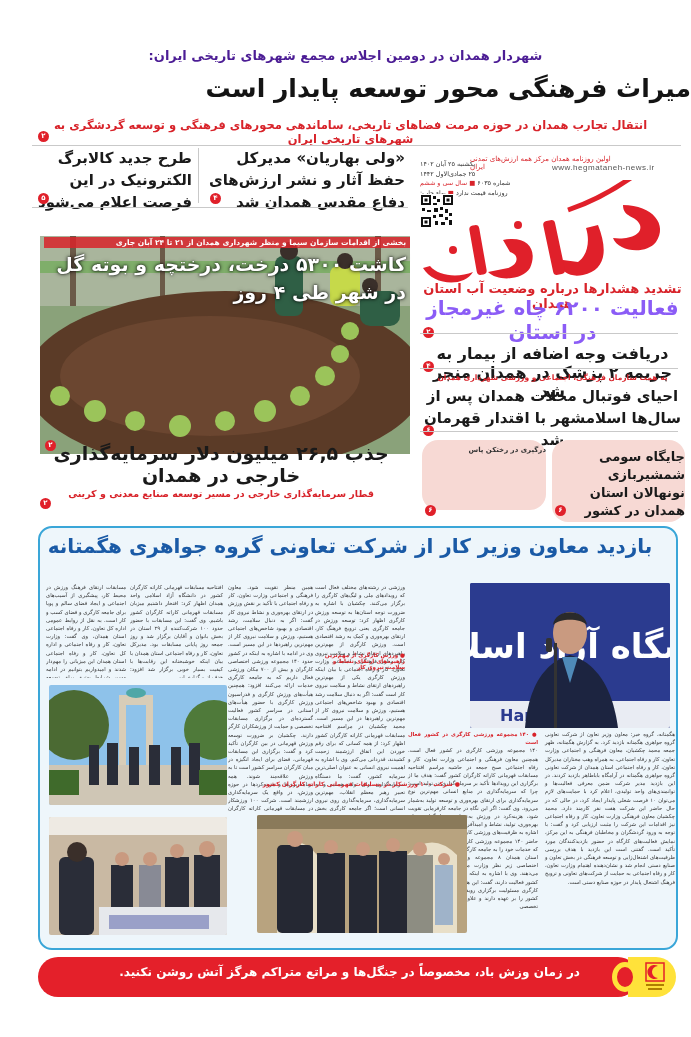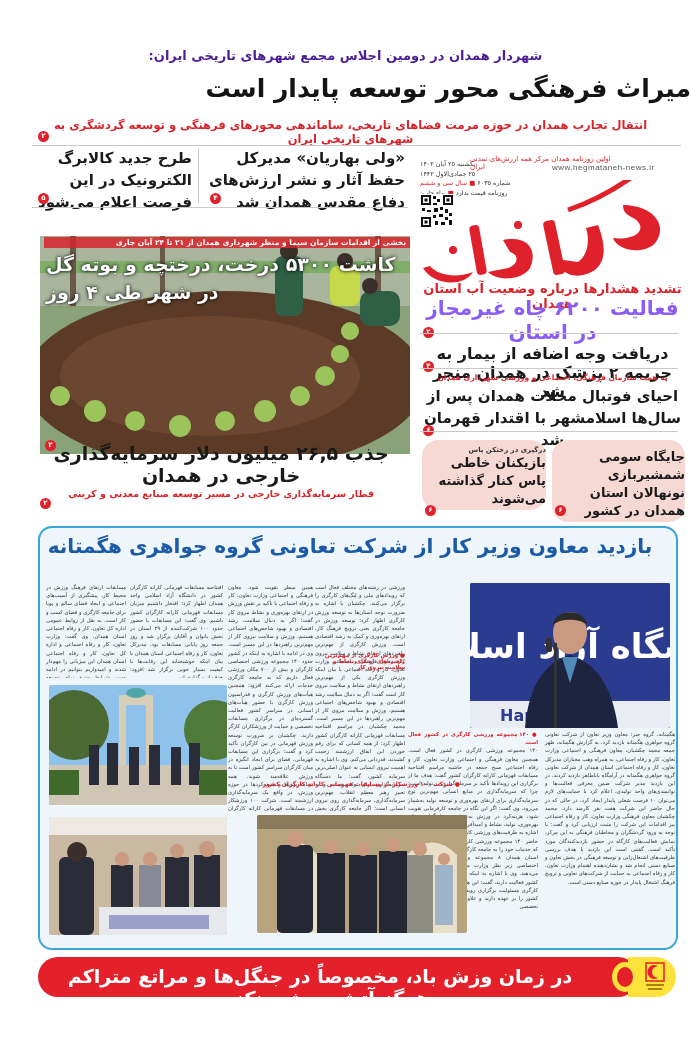--- a/index.html
+++ b/index.html
@@ -44,21 +44,21 @@
 
   .pink-box { position: absolute; background: #f7d9d4; border-radius: 16px; text-align: right; }
   #box-fencing { left: 552px; top: 440px; width: 133px; height: 82px; padding-top: 8px; }
   #box-tennis { left: 422px; top: 440px; width: 124px; height: 70px; padding-top: 6px; }
   .pink-box .bk { font-size: 7px; font-weight: bold; color: #333; }
   .pink-box .bh { font-size: 13px; font-weight: 900; line-height: 18px; color: #1a1a1a; }
 
   
   #photo-plant { left: 40px; top: 236px; width: 370px; height: 218px; overflow: hidden; }
   #plant-caption-kicker { left: 44px; top: 237px; width: 366px; font-size: 7.5px; font-weight: bold; color: #fff; background: rgba(216,35,42,0.85); padding: 1px 4px; text-align: right; }
-  #plant-title { left: 46px; width: 360px; top: 250px; font-size: 19px; font-weight: 900; color: #fff; text-shadow: 0 0 4px rgba(0,0,0,0.8), 0 0 2px rgba(0,0,0,0.8); line-height: 28px; text-align: left; }
+  #plant-title { left: 46px; width: 360px; top: 250px; font-size: 19px; font-weight: 900; color: #fff; text-shadow: 0 0 4px rgba(0,0,0,0.8), 0 0 2px rgba(0,0,0,0.8); line-height: 28px; text-align: right; }
   #head-investment { left: 32px; width: 378px; top: 442px; font-size: 19px; font-weight: 700; text-align: center; }
   #sub-investment { left: 32px; width: 378px; top: 488px; font-size: 9.5px; color: #d8232a; font-weight: bold; text-align: center; }
 
   
   #feature { left: 38px; top: 526px; width: 640px; height: 424px; border: 2px solid #3aa6d8; border-radius: 14px; background: #eef6fb; }
   #feature-title { left: 40px; width: 620px; top: 534px; text-align: center; color: #1a5aa6; font-size: 20px; font-weight: 900; }
   .col { position: absolute; font-size: 5.3px; line-height: 8.2px; color: #333; text-align: justify; }
   .col .sub { color: #d8232a; font-weight: bold; }
   #col-1 { left: 545px; top: 730px; width: 130px; }
   #col-2 { left: 408px; top: 730px; width: 130px; }
@@ -68,21 +68,21 @@
   #col-6 { left: 46px; top: 583px; width: 80px; }
 
   .photo { position: absolute; overflow: hidden; border-radius: 2px; }
   #photo-speaker { left: 470px; top: 583px; width: 200px; height: 145px; background: #2e3c8a; }
   #photo-walk { left: 49px; top: 685px; width: 178px; height: 120px; }
   #photo-jewel { left: 49px; top: 817px; width: 178px; height: 118px; }
   #photo-group { left: 257px; top: 815px; width: 210px; height: 118px; }
 
   
   #banner { left: 38px; top: 957px; width: 600px; height: 40px; background: #e4202a; border-radius: 20px; }
-  #banner-text { left: 60px; width: 520px; top: 965px; color: #fff; font-size: 19px; font-weight: 900; text-align: center; }
+  #banner-text { left: 60px; width: 520px; top: 965px; color: #fff; font-size: 12px; font-weight: 900; }
   #banner-logo { left: 628px; top: 957px; width: 48px; height: 40px; background: #ffe23a; border-radius: 0 20px 20px 0; }
   #banner-ring { left: 612px; top: 962px; width: 26px; height: 30px; border: 5px solid #ffe23a; border-radius: 50%; background: #e4202a; }
 </style>
 </head>
 <body>
 
 <div class="abs" id="kicker-top">شهردار همدان در دومین اجلاس مجمع شهرهای تاریخی ایران:</div>
 <div class="abs" id="headline-main">میراث فرهنگی محور توسعه پایدار است</div>
 <div class="abs" id="sub-main">انتقال تجارب همدان در حوزه مرمت فضاهای تاریخی، ساماندهی محورهای فرهنگی و توسعه گردشگری به شهرهای تاریخی ایران</div>
 <span class="abs pnum" id="pnum-main">۲</span>
@@ -153,21 +153,20 @@
 <div class="abs right-news" id="head-football">احیای فوتبال محلات همدان پس از سال‌ها اسلامشهر با اقتدار قهرمان شد</div>
 <span class="abs pnum" style="left:423px; top:425px;">۶</span>
 <div class="hr" style="left:420px; width:258px; top:431px;"></div>
 
 <div class="pink-box" id="box-fencing">
   <div class="bh">جایگاه سومی شمشیربازی نونهالان استان همدان در کشور</div>
 </div>
 <span class="abs pnum" style="left:555px; top:505px;">۶</span>
 <div class="pink-box" id="box-tennis">
   <div class="bk">درگیری در رختکن پاس</div>
-  <div class="bh">بازیکنان خاطی پاس کنار گذاشته می‌شوند</div>
 </div>
 <span class="abs pnum" style="left:425px; top:505px;">۶</span>
 
 <svg class="abs" id="photo-plant" viewBox="0 0 370 218" preserveAspectRatio="none">
   <rect width="370" height="218" fill="#8aa27a"></rect>
   <rect y="0" width="370" height="70" fill="#a9b59c"></rect>
   <rect x="0" y="25" width="370" height="12" fill="#7fae6a"></rect>
   <rect x="30" y="0" width="6" height="70" fill="#6b5a48"></rect>
     <rect x="120" y="0" width="5" height="60" fill="#6b5a48"></rect>
     <rect x="335" y="0" width="6" height="70" fill="#6b5a48"></rect>

